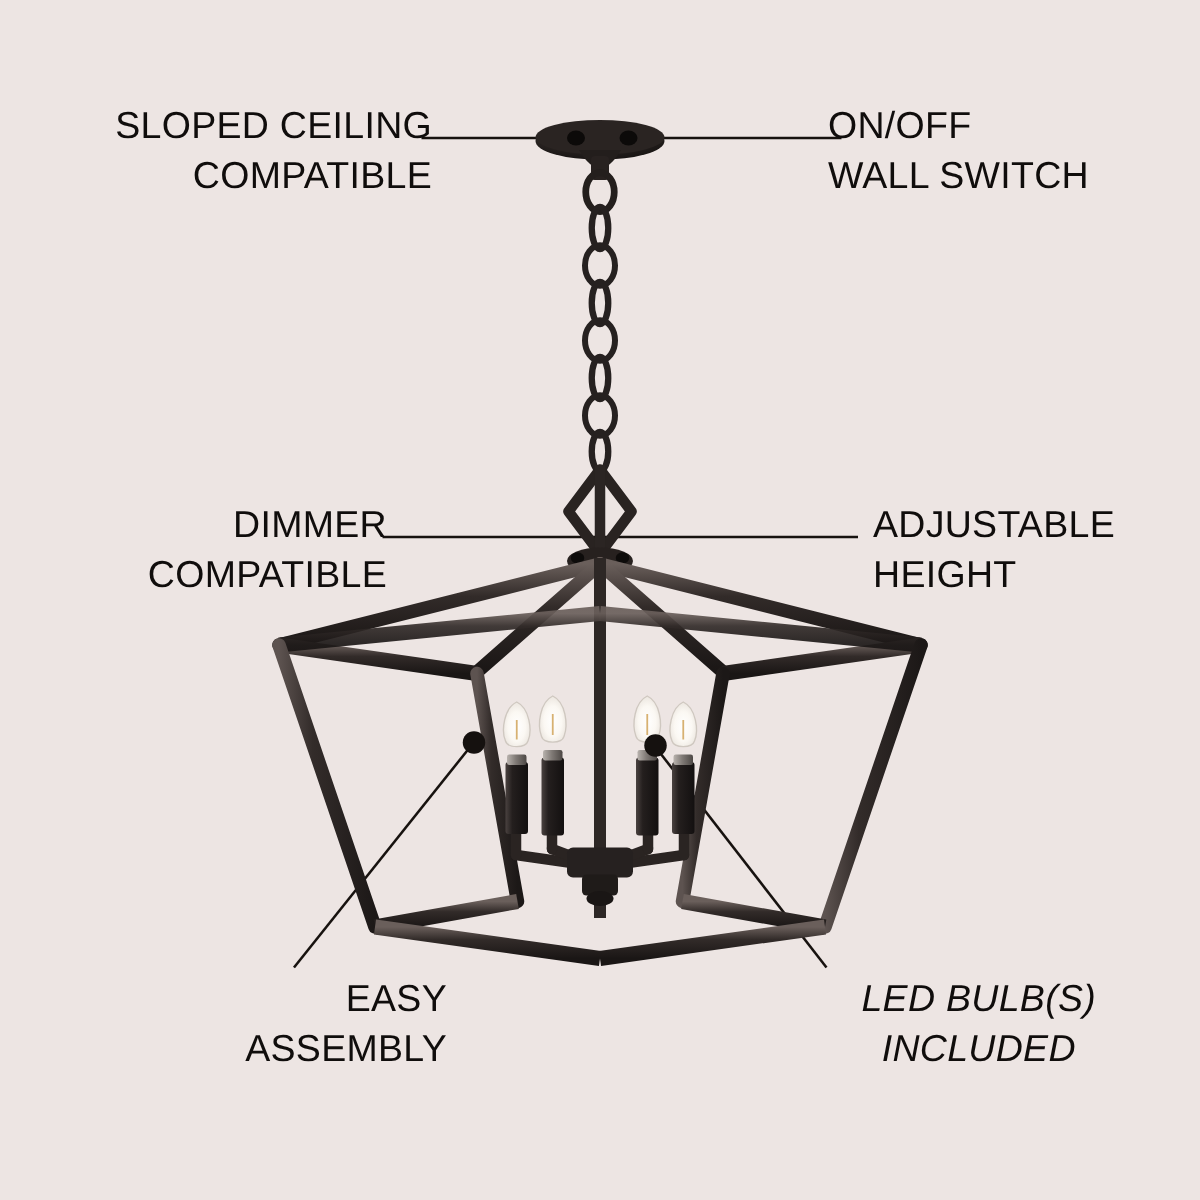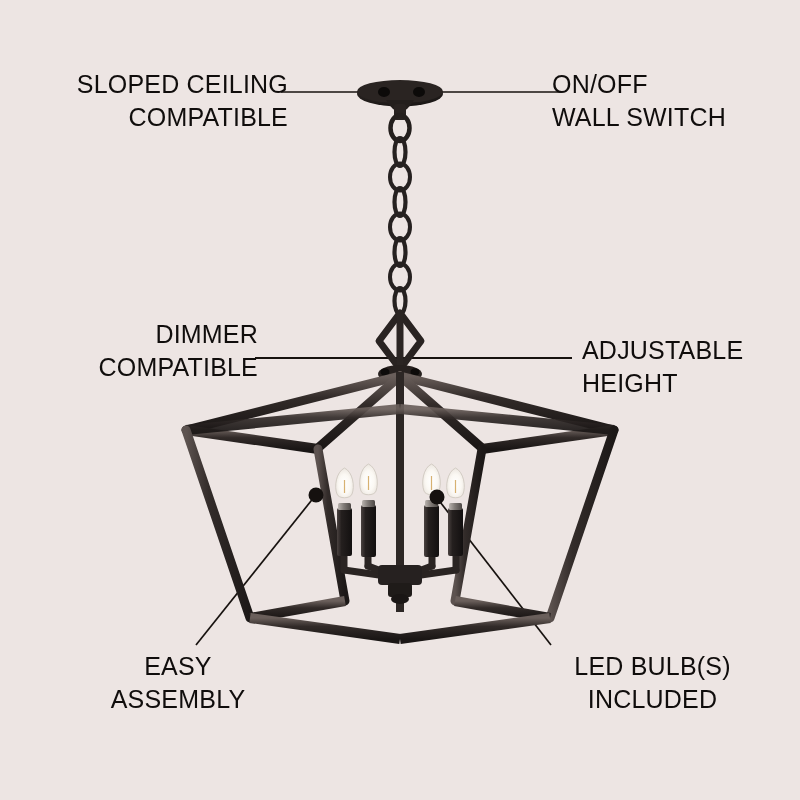--- a/index.html
+++ b/index.html
@@ -32,24 +32,24 @@
     letter-spacing: 0.2px;
     color: #100d0c;
     white-space: pre-line;
     font-family: "Liberation Sans", sans-serif;
   }
   .callout.align-right { text-align: right; }
   .callout.align-left  { text-align: left; margin-left: 18px; }
 
   .c-sloped   { left: 18px;  top: 68px;  width: 270px; }
   .c-onoff    { left: 534px; top: 68px;  width: 250px; }
-  .c-dimmer   { left: 18px;  top: 318px; width: 240px; }
+  .c-dimmer   { left: 18px;  top: 334px; width: 240px; }
   .c-adjust   { left: 564px; top: 334px; width: 205px; }
-  .c-easy     { left: 58px;  top: 650px; width: 240px; text-align: center;}
-  .c-led      { left: 520px; top: 650px; width: 265px; text-align: center;}
+  .c-easy     { left: 58px;  top: 650px; width: 240px; text-align: right;}
+  .c-led      { left: 520px; top: 650px; width: 265px; text-align: center; font-style: italic;}
 </style>
 </head>
 <body>
 
 <div id="infographic">
 
   <svg id="scene" viewBox="0 0 800 800">
     <defs>
       <linearGradient id="metalV" x1="0" y1="0" x2="1" y2="0">
         <stop offset="0%" stop-color="#5d5350"></stop>

